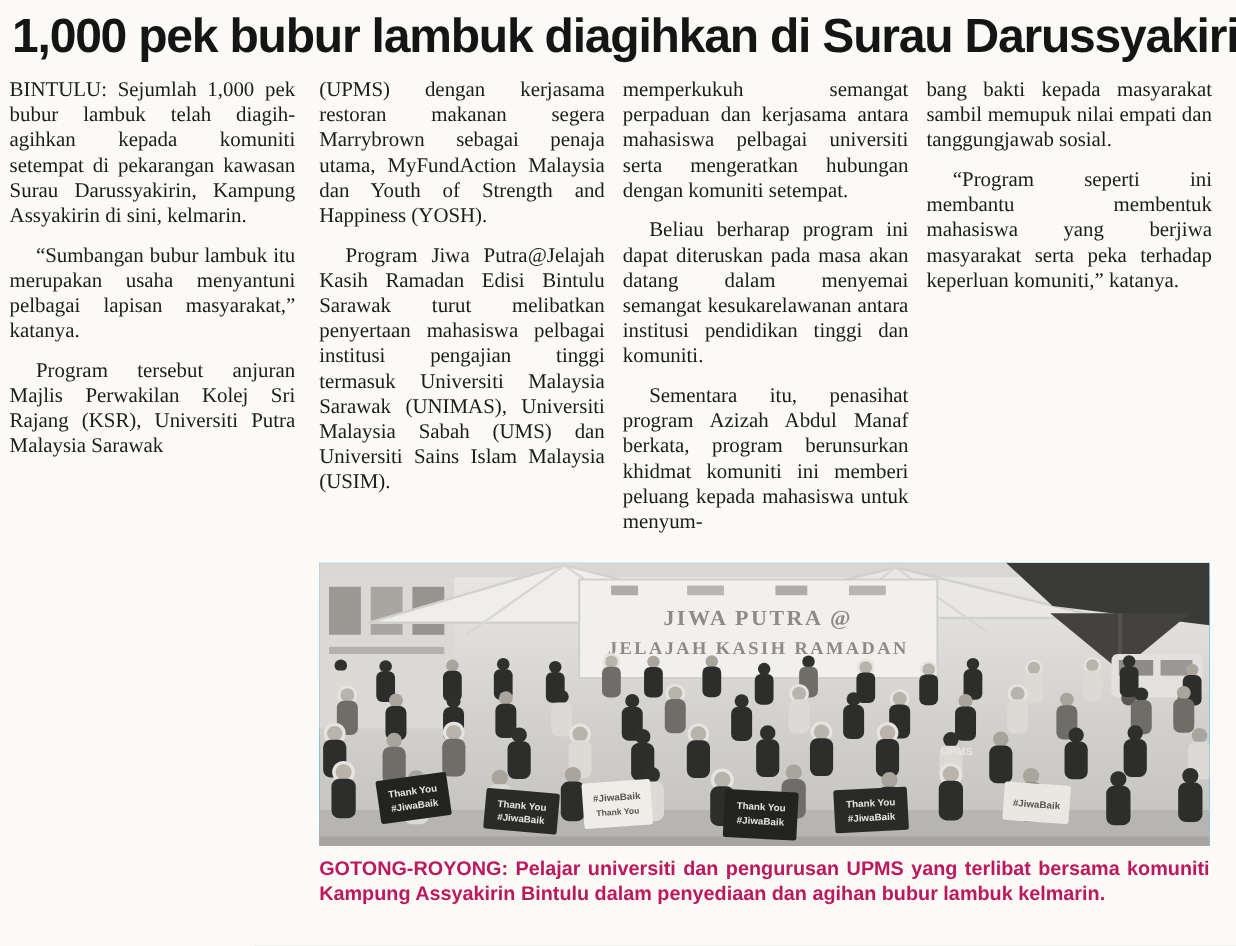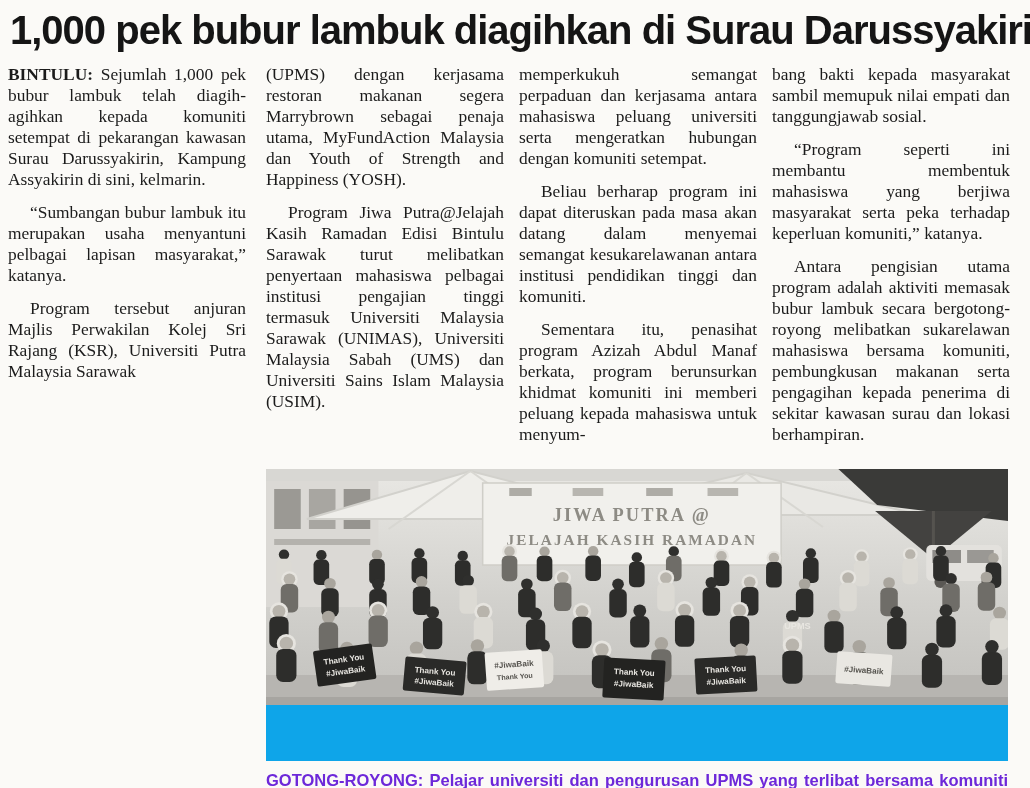--- a/index.html
+++ b/index.html
@@ -29,37 +29,37 @@
     font-size:17.4px;
     line-height:21px;
     text-align:justify;
     text-justify:inter-word;
   }
   .col1{flex:0 0 238px;margin-right:20px;}
   .right-area{flex:1;min-width:0;}
   .cols-234{display:grid;grid-template-columns:repeat(3,1fr);column-gap:3px;}
   .col p{margin:0;}
   .col p.indent{text-indent:22px;margin-top:12px;}
-  .dateline{font-weight:700;}
+  .dateline{font-weight:400;}
   .photo-fig{
     margin:24px 14px 0 0;
-    height:292px;
+    height:236px;
     background:#0ea5e9;
     overflow:hidden;
     text-align:center;
   }
   .photo-fig svg{display:block;width:100%;height:236px;}
   .caption{
     margin:9px 14px 0 0;
     font-family:"Liberation Sans", sans-serif;
     font-weight:700;
     font-size:16.5px;
     line-height:21px;
     text-align:justify;
-    color:#6d28d9;
+    color:#be185d;
   }
   .svg-banner-text{
     font-family:"Liberation Serif", serif;
     font-weight:700;
     fill:#8d8b84;
     letter-spacing:2px;
   }
   .svg-sign-text{
     font-family:"Liberation Sans", sans-serif;
     font-weight:700;
@@ -86,28 +86,27 @@
       <p class="indent">Program tersebut anjuran Majlis Perwakilan Kolej Sri Rajang (KSR), Universiti Putra Malaysia Sarawak</p>
     </div>
 
     <div class="right-area">
       <div class="cols-234">
         <div class="col">
           <p>(UPMS) dengan kerjasama restoran makanan segera Marrybrown sebagai penaja utama, MyFundAction Malaysia dan Youth of Strength and Happiness (YOSH).</p>
           <p class="indent">Program Jiwa Putra@Jelajah Kasih Ramadan Edisi Bintulu Sarawak turut melibatkan penyertaan mahasiswa pelbagai institusi pengajian tinggi termasuk Universiti Malaysia Sarawak (UNIMAS), Universiti Malaysia Sabah (UMS) dan Universiti Sains Islam Malaysia (USIM).</p>
         </div>
         <div class="col">
-          <p>memperkukuh semangat perpaduan dan kerjasama antara mahasiswa peluang universiti serta mengeratkan hubungan dengan komuniti setempat.</p>
+          <p>memperkukuh semangat perpaduan dan kerjasama antara mahasiswa pelbagai universiti serta mengeratkan hubungan dengan komuniti setempat.</p>
           <p class="indent">Beliau berharap program ini dapat diteruskan pada masa akan datang dalam menyemai semangat kesukarelawanan antara institusi pendidikan tinggi dan komuniti.</p>
           <p class="indent">Sementara itu, penasihat program Azizah Abdul Manaf berkata, program berunsurkan khidmat komuniti ini memberi peluang kepada mahasiswa untuk menyum-</p>
         </div>
         <div class="col">
           <p>bang bakti kepada masyarakat sambil memupuk nilai empati dan tanggungjawab sosial.</p>
           <p class="indent">“Program seperti ini membantu membentuk mahasiswa yang berjiwa masyarakat serta peka terhadap keperluan komuniti,” katanya.</p>
-          <p class="indent">Antara pengisian utama program adalah aktiviti memasak bubur lambuk secara bergotong-royong melibatkan sukarelawan mahasiswa bersama komuniti, pembungkusan makanan serta pengagihan kepada penerima di sekitar kawasan surau dan lokasi berhampiran.</p>
         </div>
       </div>
 
       <figure class="photo-fig" style="margin-left:0;margin-bottom:0;">
         <svg id="photo-svg" viewBox="0 0 726 236" preserveAspectRatio="none">
           <defs>
             <linearGradient id="gbg" x1="0" y1="0" x2="0" y2="1">
               <stop offset="0" stop-color="#e9e8e4"></stop>
               <stop offset="0.55" stop-color="#d2d1cd"></stop>
               <stop offset="1" stop-color="#c2c1bd"></stop>

